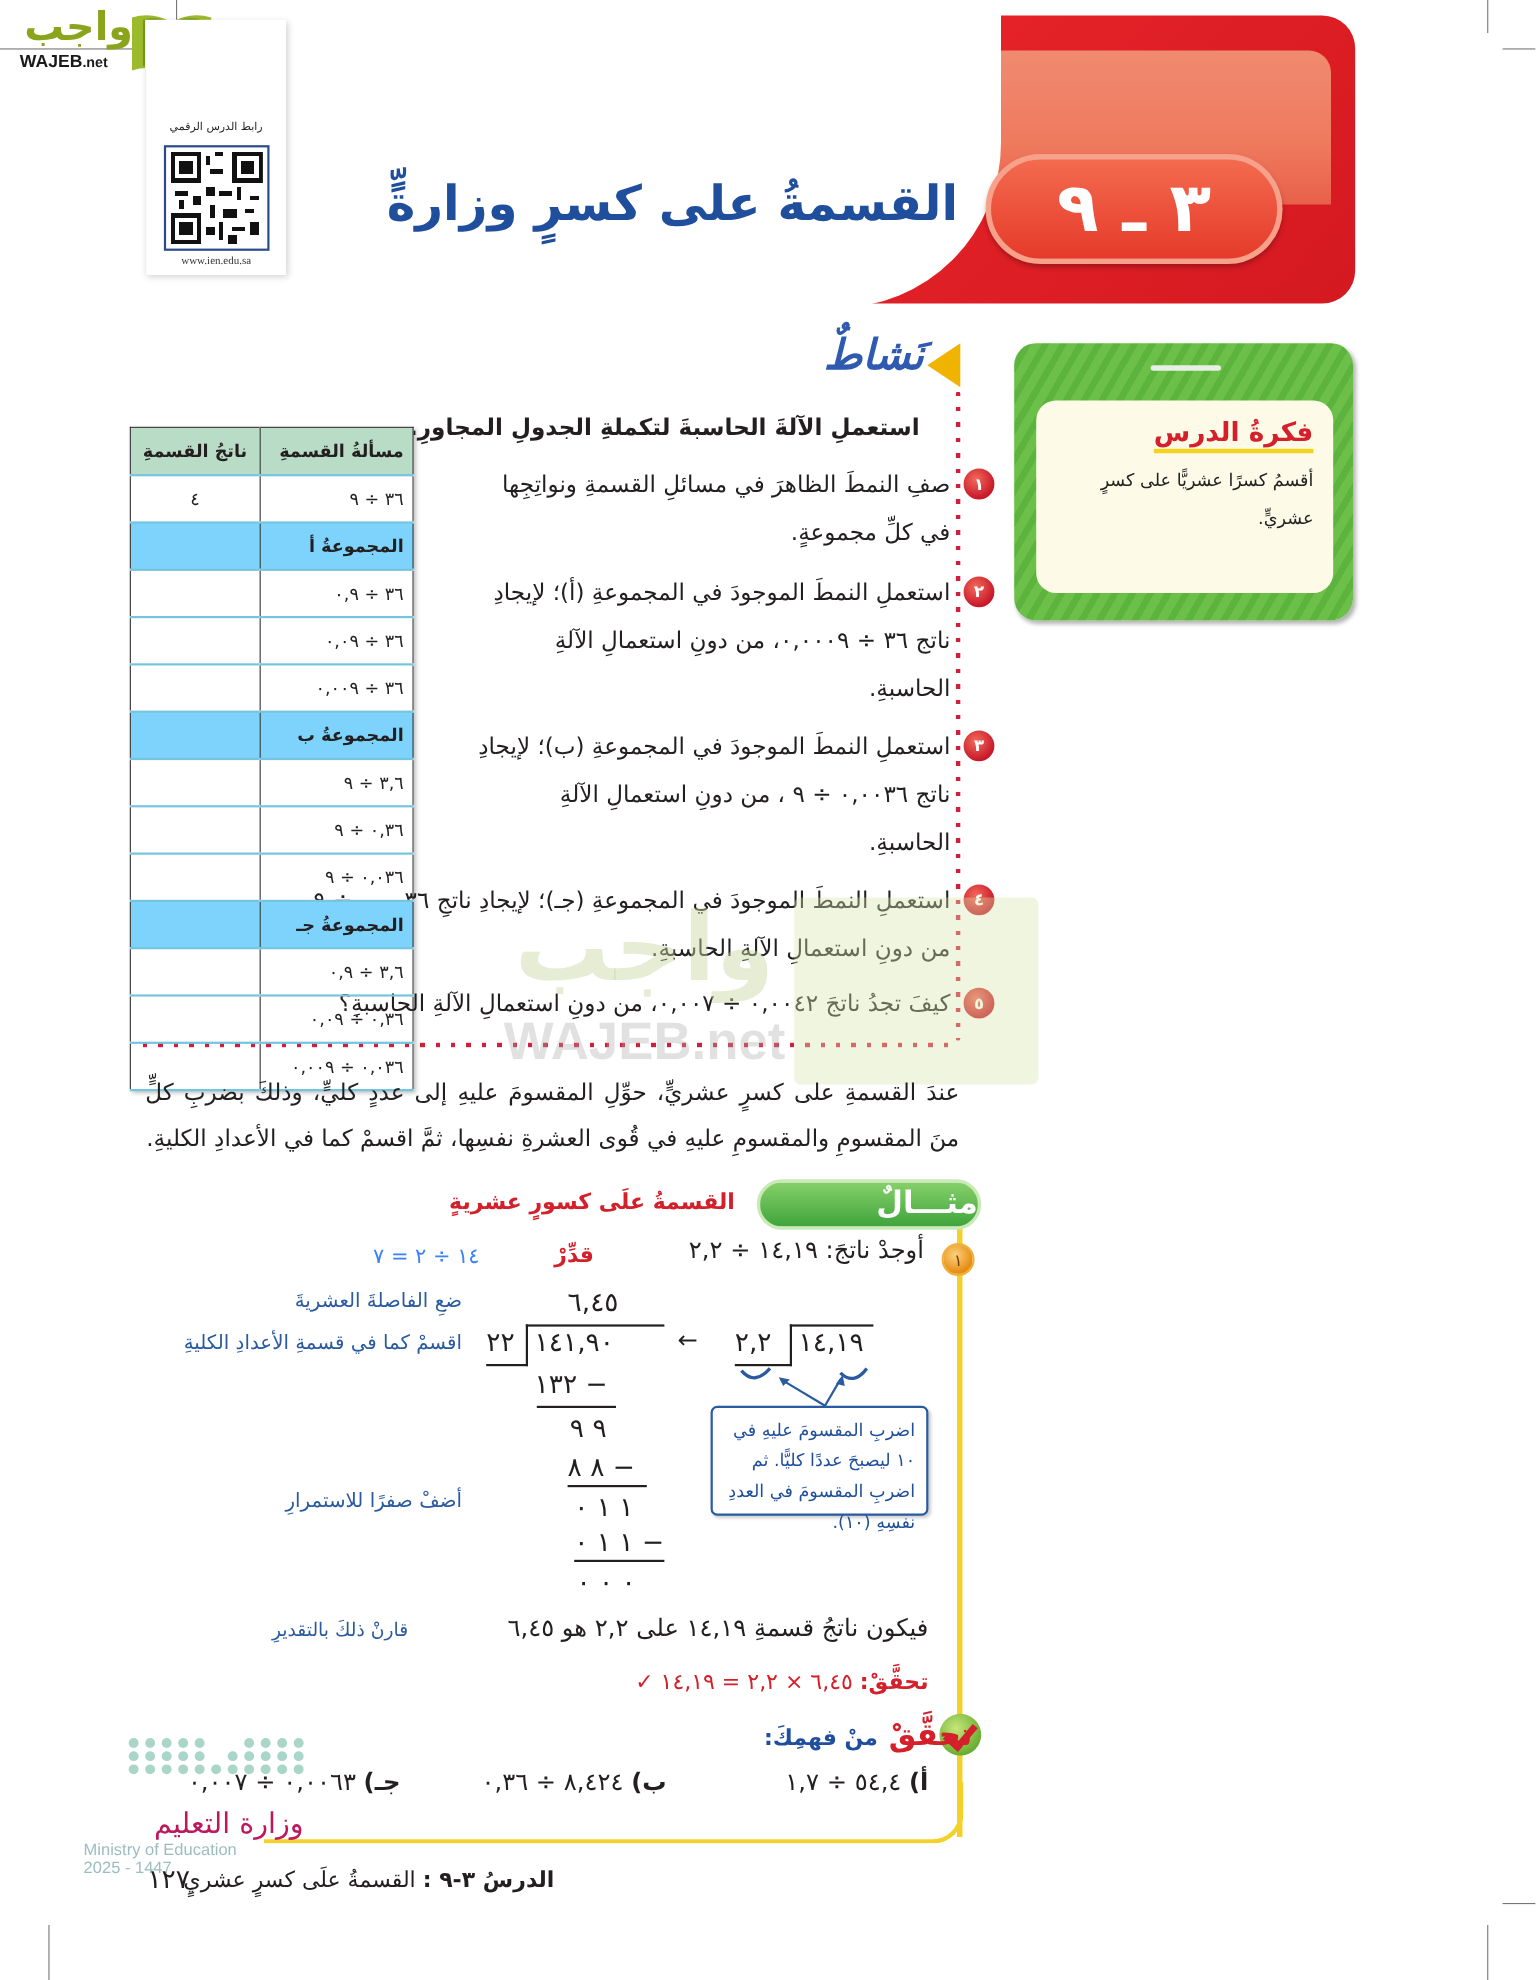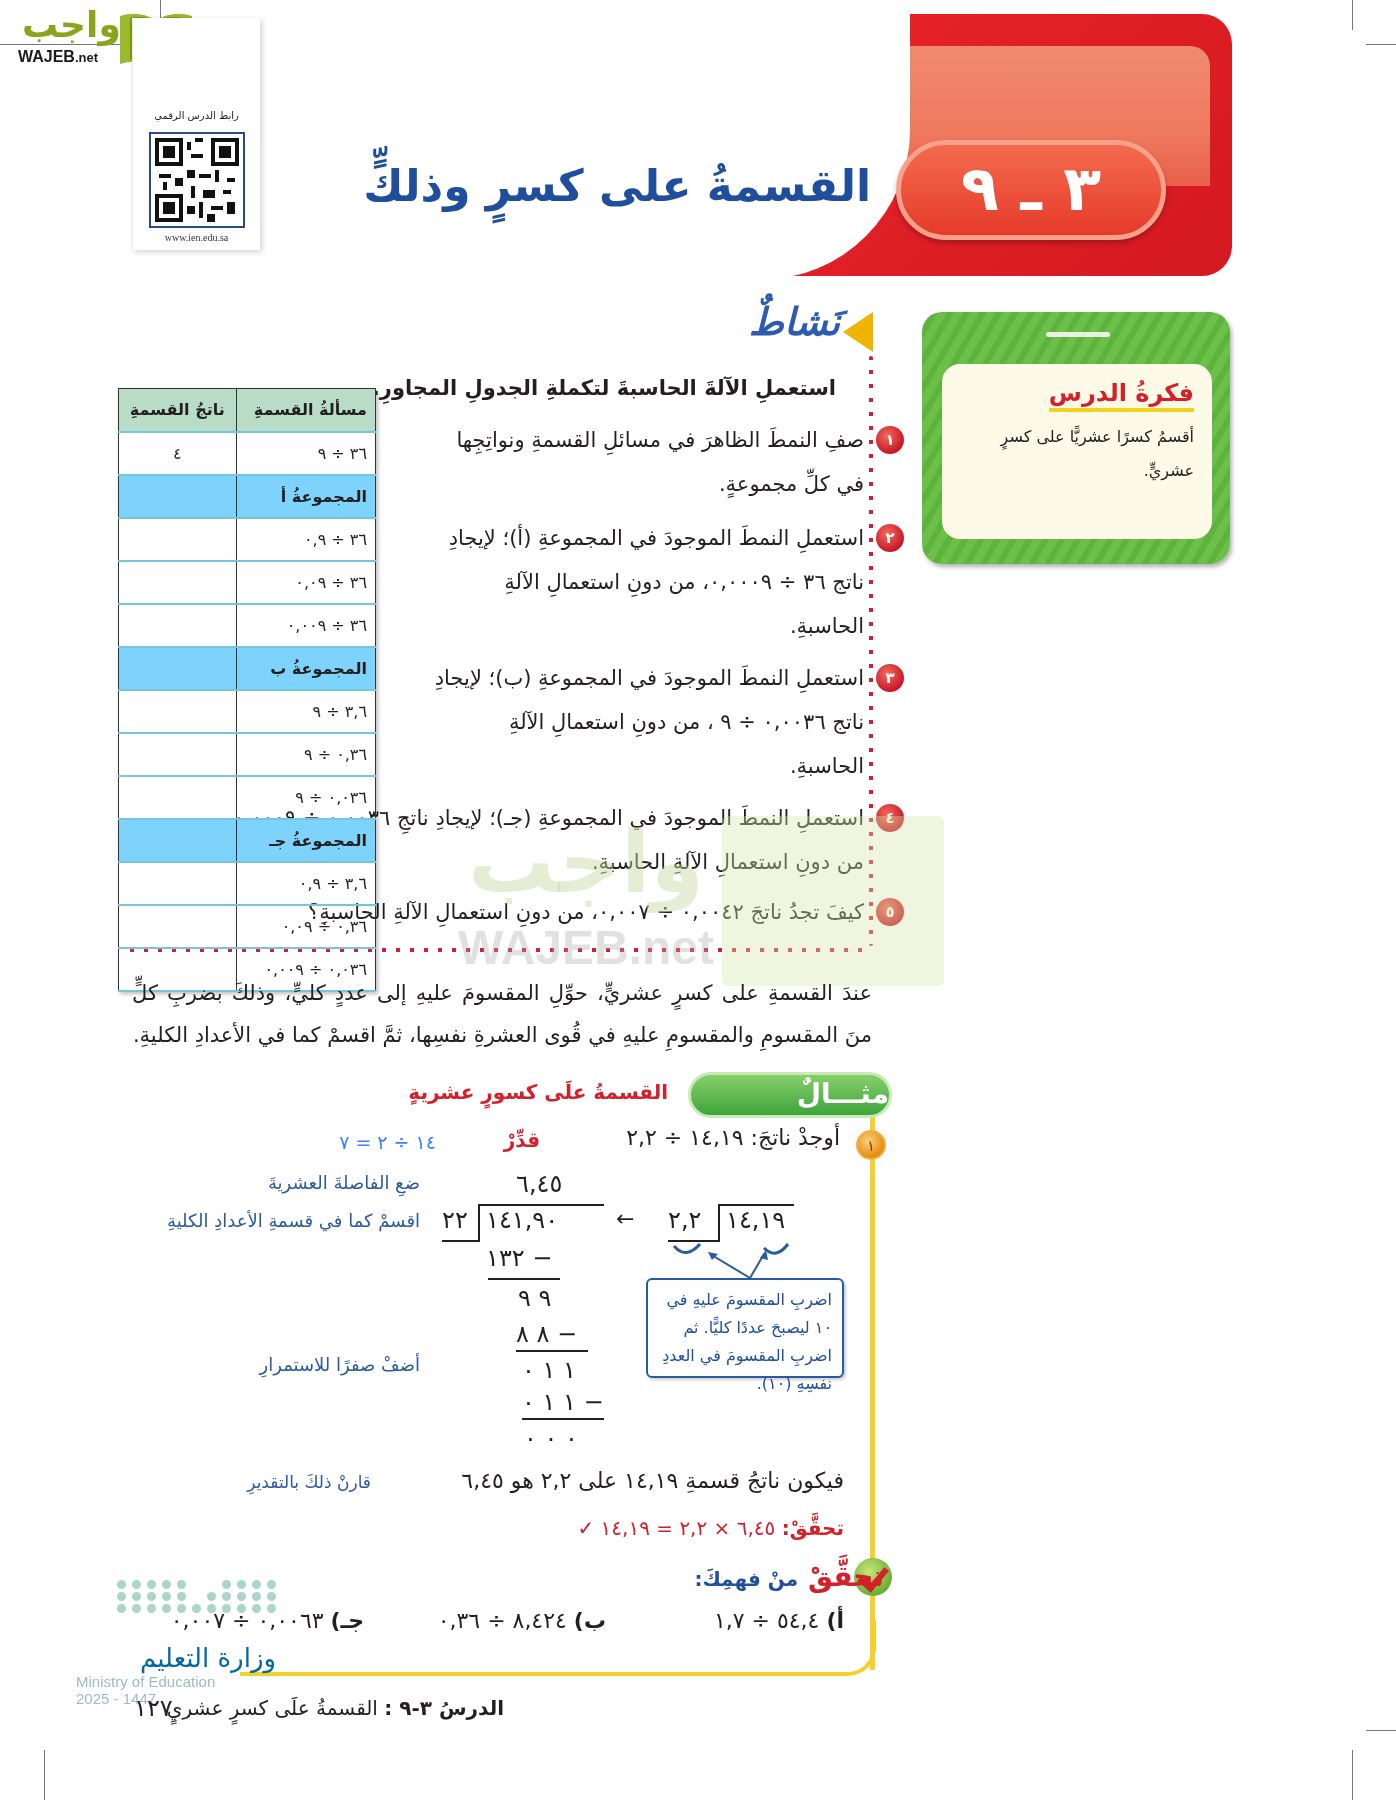--- a/index.html
+++ b/index.html
@@ -84,21 +84,21 @@
   .check-icon { left: 854px; top: 1558px; width: 38px; height: 38px; border-radius: 50%; background: radial-gradient(circle at 40% 35%, #c7e67a 0%, #5da82a 80%); }
   .check-icon::after { content: ""; position: absolute; left: 10px; top: 4px; width: 12px; height: 22px; border-right: 6px solid #d4202a; border-bottom: 6px solid #d4202a; transform: rotate(40deg); }
   .ex-item { position: absolute; top: 1608px; font-size: 22px; white-space: nowrap; }
 
   .bottom-curve { left: 240px; top: 1620px; width: 636px; height: 56px; border-bottom: 4px solid #f4d02a; border-right: 4px solid #f4d02a; border-radius: 0 0 28px 0; }
 
   
   .ministry { left: 76px; top: 1580px; width: 200px; }
   .dots { display: grid; grid-template-columns: repeat(11, 12px); gap: 3px; opacity: 0.85; }
   .dots i { width: 9px; height: 9px; border-radius: 50%; background: #9ccfc0; display: block; }
-  .ministry-ar { font-size: 26px; color: #0369a1; margin-top: 30px; }
+  .ministry-ar { font-size: 26px; color: #be185d; margin-top: 30px; }
   .ministry-en { font-size: 15px; color: #9cbdbf; direction: ltr; font-family: "Liberation Sans", sans-serif; }
 
   .footer { right: 892px; top: 1696px; font-size: 20px; white-space: nowrap; color: #231f20; }
   .footer b { font-weight: bold; }
   .page-num { left: 134px; top: 1694px; font-size: 24px; }
 
   
   .wm { left: 468px; top: 812px; font-size: 86px; color: rgba(200,215,160,0.45); font-weight: bold; }
   .wm-en { left: 458px; top: 920px; font-size: 48px; color: rgba(170,170,170,0.35); font-weight: bold; direction: ltr; font-family: "Liberation Sans", sans-serif; }
   .wm-book { left: 722px; top: 816px; width: 222px; height: 170px; background: rgba(215,228,170,0.38); border-radius: 6px; }
@@ -158,21 +158,21 @@
         <rect x="2" y="11" width="1" height="2" fill="#111"></rect>
     </svg>
   </div>
   <div class="qr-url">www.ien.edu.sa</div>
 </div>
 
 <div class="abs banner-red"></div>
 <div class="abs banner-inner"></div>
 <div class="abs banner-curve"></div>
 <div class="abs banner-pill">٣ ـ ٩</div>
-<div class="abs lesson-title">القسمةُ على كسرٍ وذلكٍّ</div>
+<div class="abs lesson-title">القسمةُ على كسرٍ وزارةٍّ</div>
 
 <div class="abs idea-card">
   <div class="idea-slot"></div>
   <div class="idea-inner">
     <div class="idea-title">فكرةُ الدرس</div>
     <div class="idea-text">أقسمُ كسرًا عشريًّا على كسرٍ عشريٍّ.</div>
   </div>
 </div>
 
 <div class="abs activity-arrow"></div>

